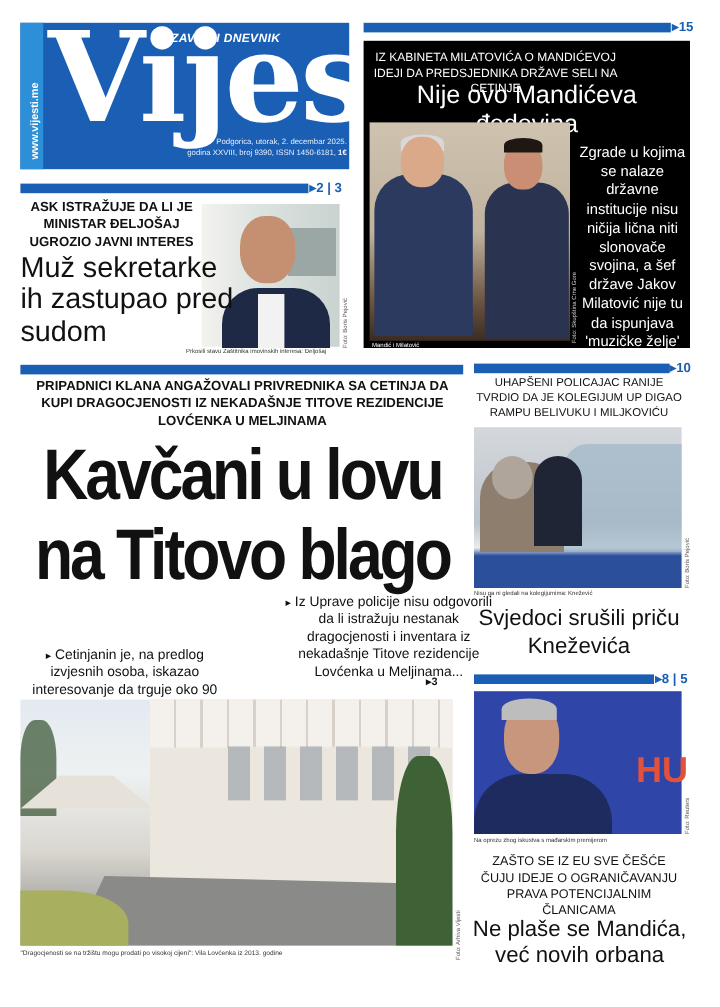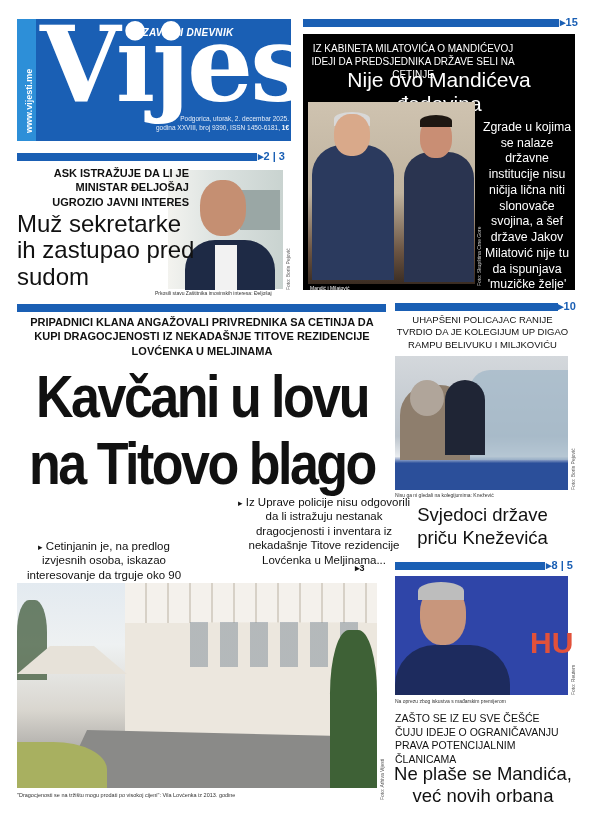--- a/index.html
+++ b/index.html
@@ -31,21 +31,21 @@
   .head-left { left: 334px; top: 114px; width: 36px; height: 42px; background: #d9a98a; border-radius: 45%; }
   .hair-left { left: 334px; top: 112px; width: 36px; height: 14px; background: #d8d8d8; border-radius: 50% 50% 0 0; }
   .suit-right { left: 404px; top: 152px; width: 70px; height: 130px; background: #2a3450; border-radius: 26px 26px 0 0; }
   .head-right { left: 420px; top: 118px; width: 32px; height: 40px; background: #c98e74; border-radius: 45%; }
   .hair-right { left: 420px; top: 115px; width: 32px; height: 12px; background: #1e1712; border-radius: 50% 50% 0 0; }
   .bb-photo-cap { left: 310px; top: 285px; font-size: 5px; color: #fff; }
   .bb-photo-credit { left: 476px; top: 286px; transform-origin: left top; transform: rotate(-90deg); font-size: 5px; color: #ccc; white-space: nowrap; }
   .bb-quote { left: 480px; top: 120px; width: 94px; text-align: center; color: #fff; font-size: 12.3px; line-height: 1.28; }
 
   
-  .s2-kicker { left: 17px; top: 166px; width: 152px; text-align: right; font-size: 11px; font-weight: bold; line-height: 1.3; margin-left: 20px; }
+  .s2-kicker { left: 17px; top: 166px; width: 152px; text-align: center; font-size: 11px; font-weight: bold; line-height: 1.3; }
   .s2-head { left: 17px; top: 211px; width: 180px; font-size: 24px; line-height: 1.1; }
   .s2-photo { left: 168px; top: 170px; width: 115px; height: 119px; background: linear-gradient(90deg, #f3f3ef 0%, #dde3e1 40%, #c9d3d0 100%); }
   .s2-window { left: 240px; top: 190px; width: 40px; height: 40px; background: #9aa7a5; }
   .s2-suit { left: 185px; top: 240px; width: 90px; height: 50px; background: #1e2a45; border-radius: 30px 30px 0 0; }
   .s2-shirt { left: 215px; top: 245px; width: 22px; height: 45px; background: #f2f2f2; }
   .s2-face { left: 200px; top: 180px; width: 46px; height: 56px; background: #c58f72; border-radius: 45%; }
   .s2-cap { left: 155px; top: 290px; font-size: 5px; color: #333; }
   .s2-credit { left: 285px; top: 290px; transform-origin: left top; transform: rotate(-90deg); font-size: 5px; color: #555; white-space: nowrap; }
 
   
@@ -82,21 +82,21 @@
   .r1-head { left: 395px; top: 504px; width: 175px; text-align: center; font-size: 18.5px; line-height: 1.22; }
 
   
   .r2-photo { left: 395px; top: 576px; width: 173px; height: 119px; background: #2f45a8; overflow: hidden; }
   .r2-hu { left: 530px; top: 592px; font-size: 30px; font-weight: bold; color: #e2513a; margin-top: 34px; }
   .r2-suit { left: 395px; top: 645px; width: 115px; height: 50px; background: #1d2b5e; border-radius: 40px 40px 0 0; }
   .r2-face { left: 420px; top: 585px; width: 46px; height: 60px; background: #c8967c; border-radius: 45%; }
   .r2-hair { left: 418px; top: 582px; width: 46px; height: 18px; background: #bdbdbd; border-radius: 50% 50% 0 0; }
   .r2-cap { left: 395px; top: 698px; font-size: 5px; color: #333; }
   .r2-credit { left: 570px; top: 695px; transform-origin: left top; transform: rotate(-90deg); font-size: 5px; color: #555; white-space: nowrap; }
-  .r2-kicker { left: 395px; top: 712px; width: 175px; text-align: left; font-size: 10.5px; line-height: 1.3; }
+  .r2-kicker { left: 395px; top: 712px; width: 175px; text-align: center; font-size: 10.5px; line-height: 1.3; }
   .r2-head { left: 388px; top: 763px; width: 190px; text-align: center; font-size: 18.5px; line-height: 1.2; }
 </style>
 </head>
 <body>
 
 <div class="abs masthead"></div>
 <div class="abs mast-strip">
   <span class="mast-url">www.vijesti.me</span>
 </div>
 <div class="abs mast-logo">Vijesti</div>
@@ -165,21 +165,21 @@
 <div class="abs bar" style="left:395px;top:303px;width:163px;"></div>
 <div class="abs bar-ref" style="left:558px;top:300px;">▸10</div>
 <div class="abs r1-kicker">UHAPŠENI POLICAJAC RANIJE TVRDIO DA JE KOLEGIJUM UP DIGAO RAMPU BELIVUKU I MILJKOVIĆU</div>
 <div class="abs r1-photo"></div>
 <div class="abs r1-car"></div>
 <div class="abs r1-man"></div>
 <div class="abs r1-hood"></div>
 <div class="abs r1-cop"></div>
 <div class="abs r1-cap">Nisu ga ni gledali na kolegijumima: Knežević</div>
 <div class="abs r1-credit">Foto: Boris Pejović</div>
-<div class="abs r1-head">Svjedoci države priču Kneževića</div>
+<div class="abs r1-head">Svjedoci srušili priču Kneževića</div>
 
 <div class="abs bar" style="left:395px;top:562px;width:150px;"></div>
 <div class="abs bar-ref" style="left:546px;top:559px;">▸8 | 5</div>
 <div class="abs r2-photo"></div>
 <div class="abs r2-hu">HU</div>
 <div class="abs r2-suit"></div>
 <div class="abs r2-face"></div>
 <div class="abs r2-hair"></div>
 <div class="abs r2-cap">Na oprezu zbog iskustva s mađarskim premijerom</div>
 <div class="abs r2-credit">Foto: Reuters</div>

